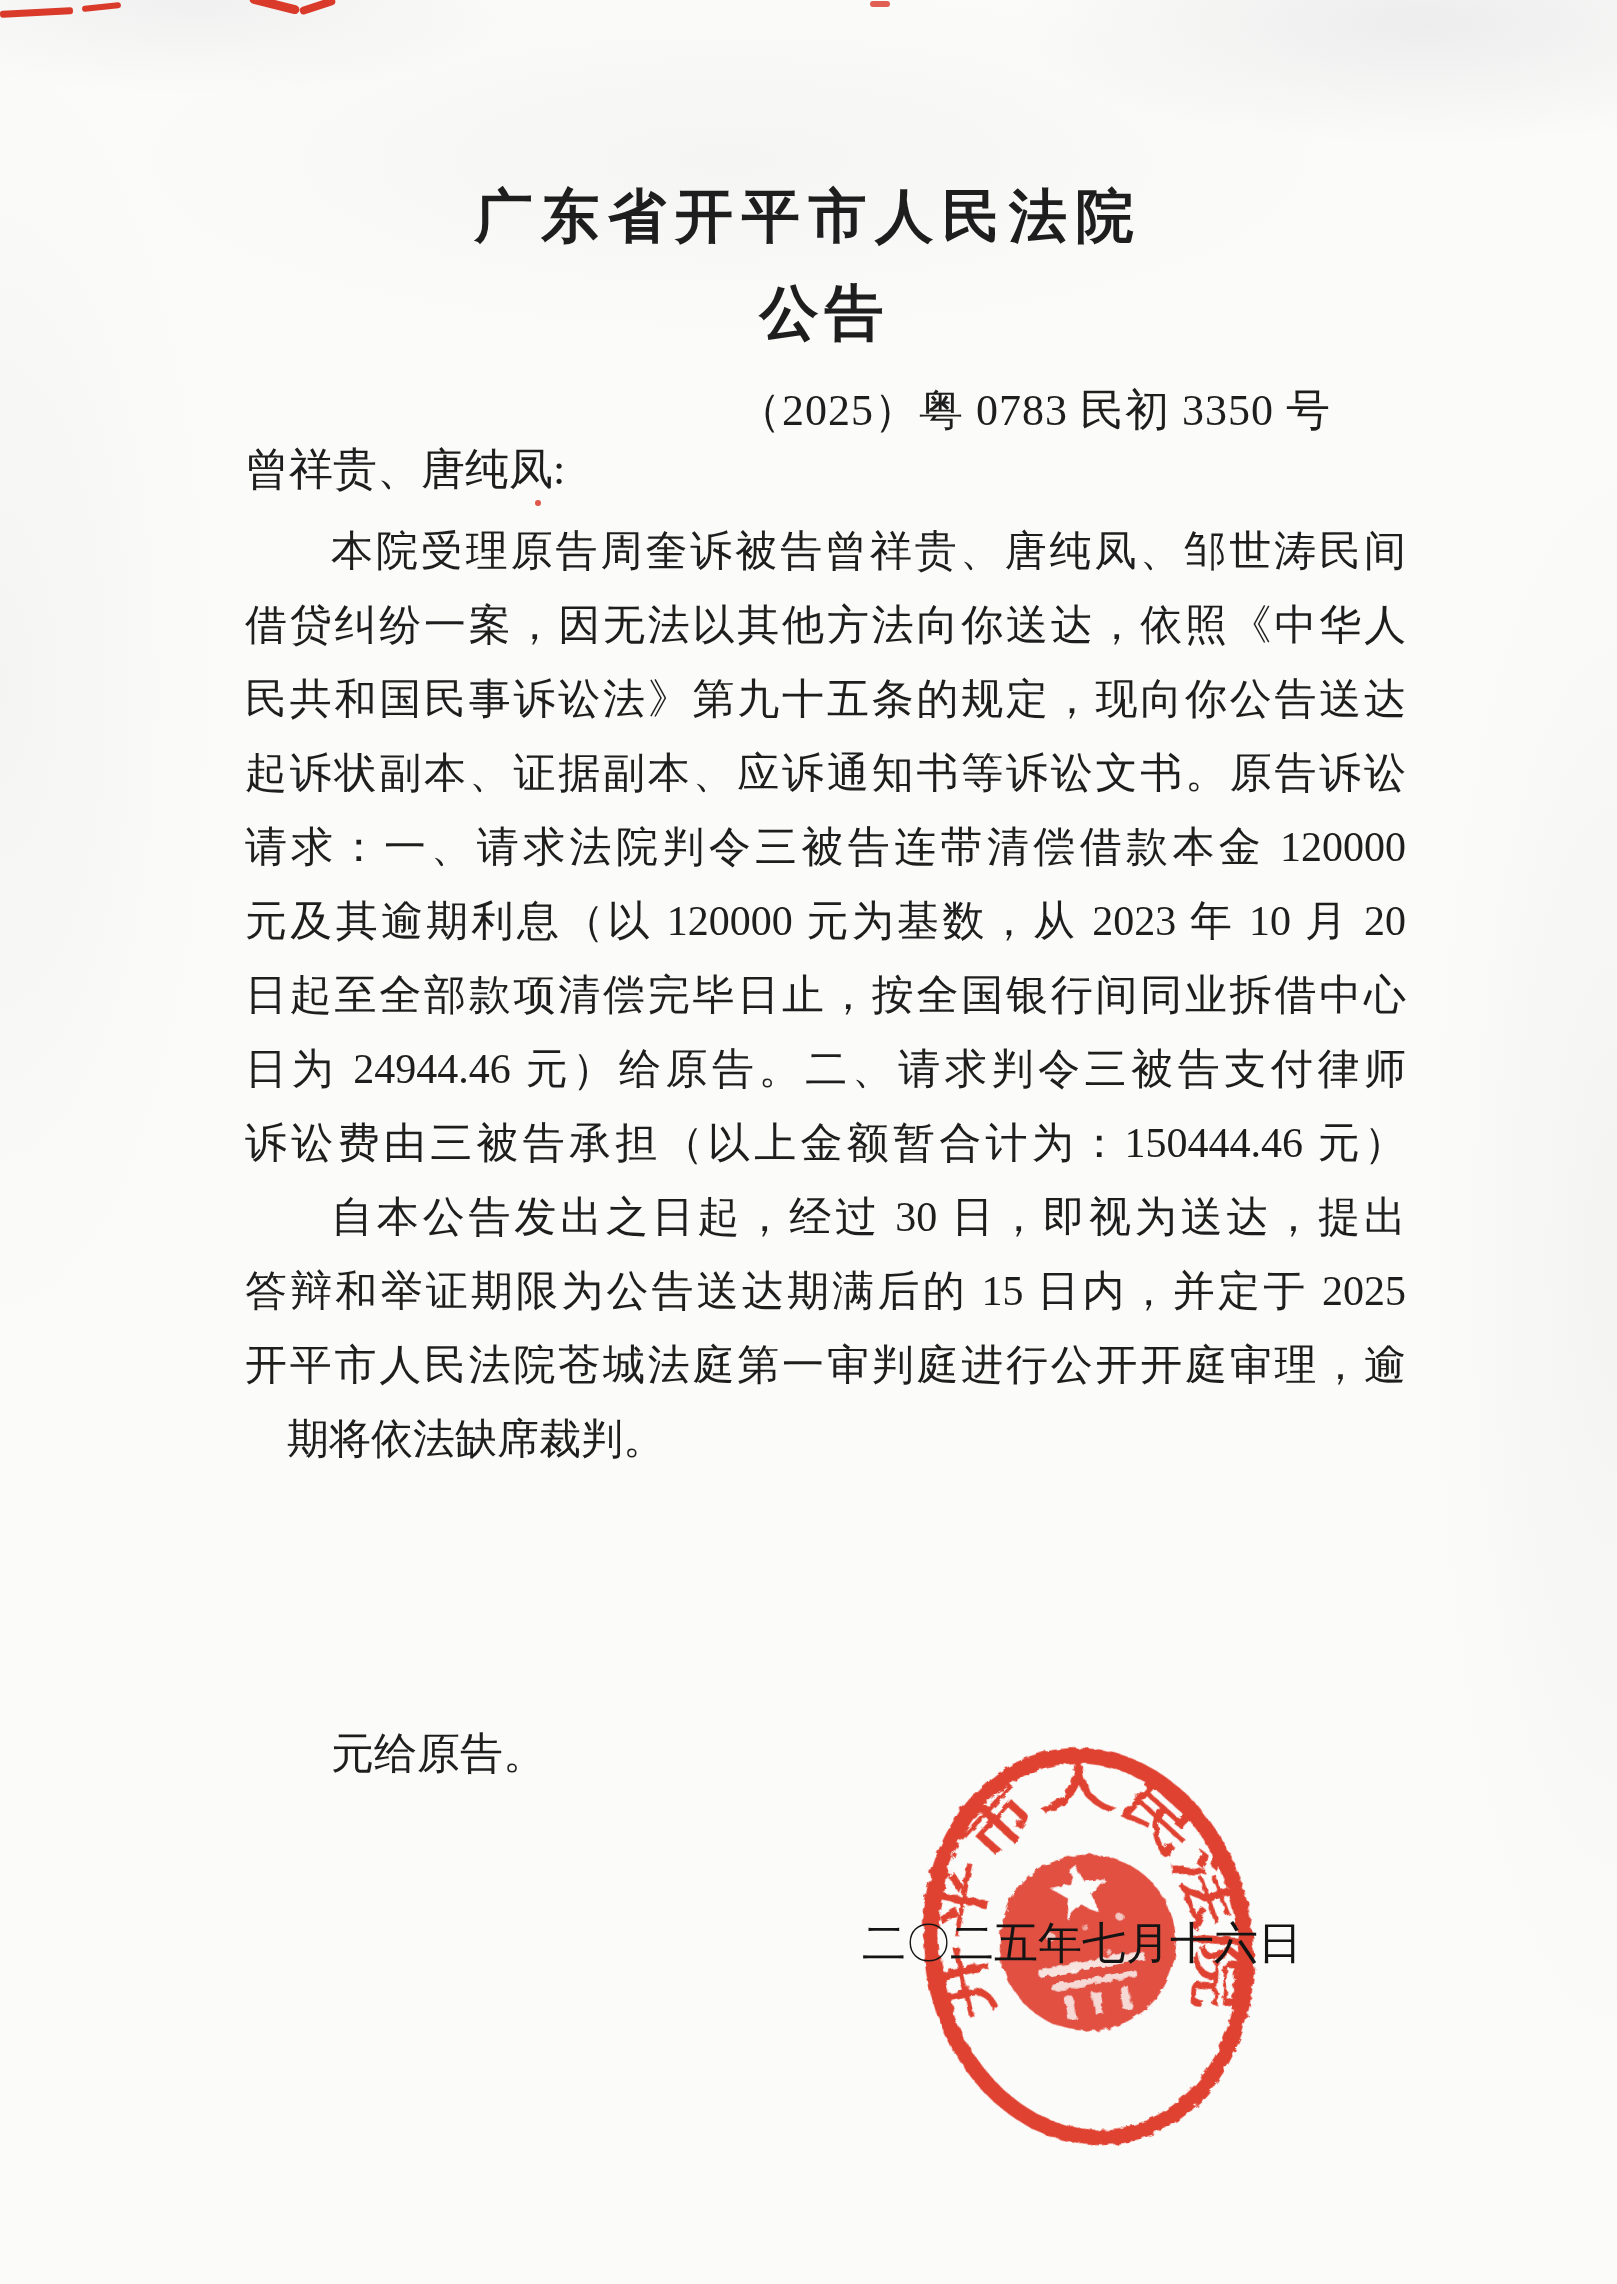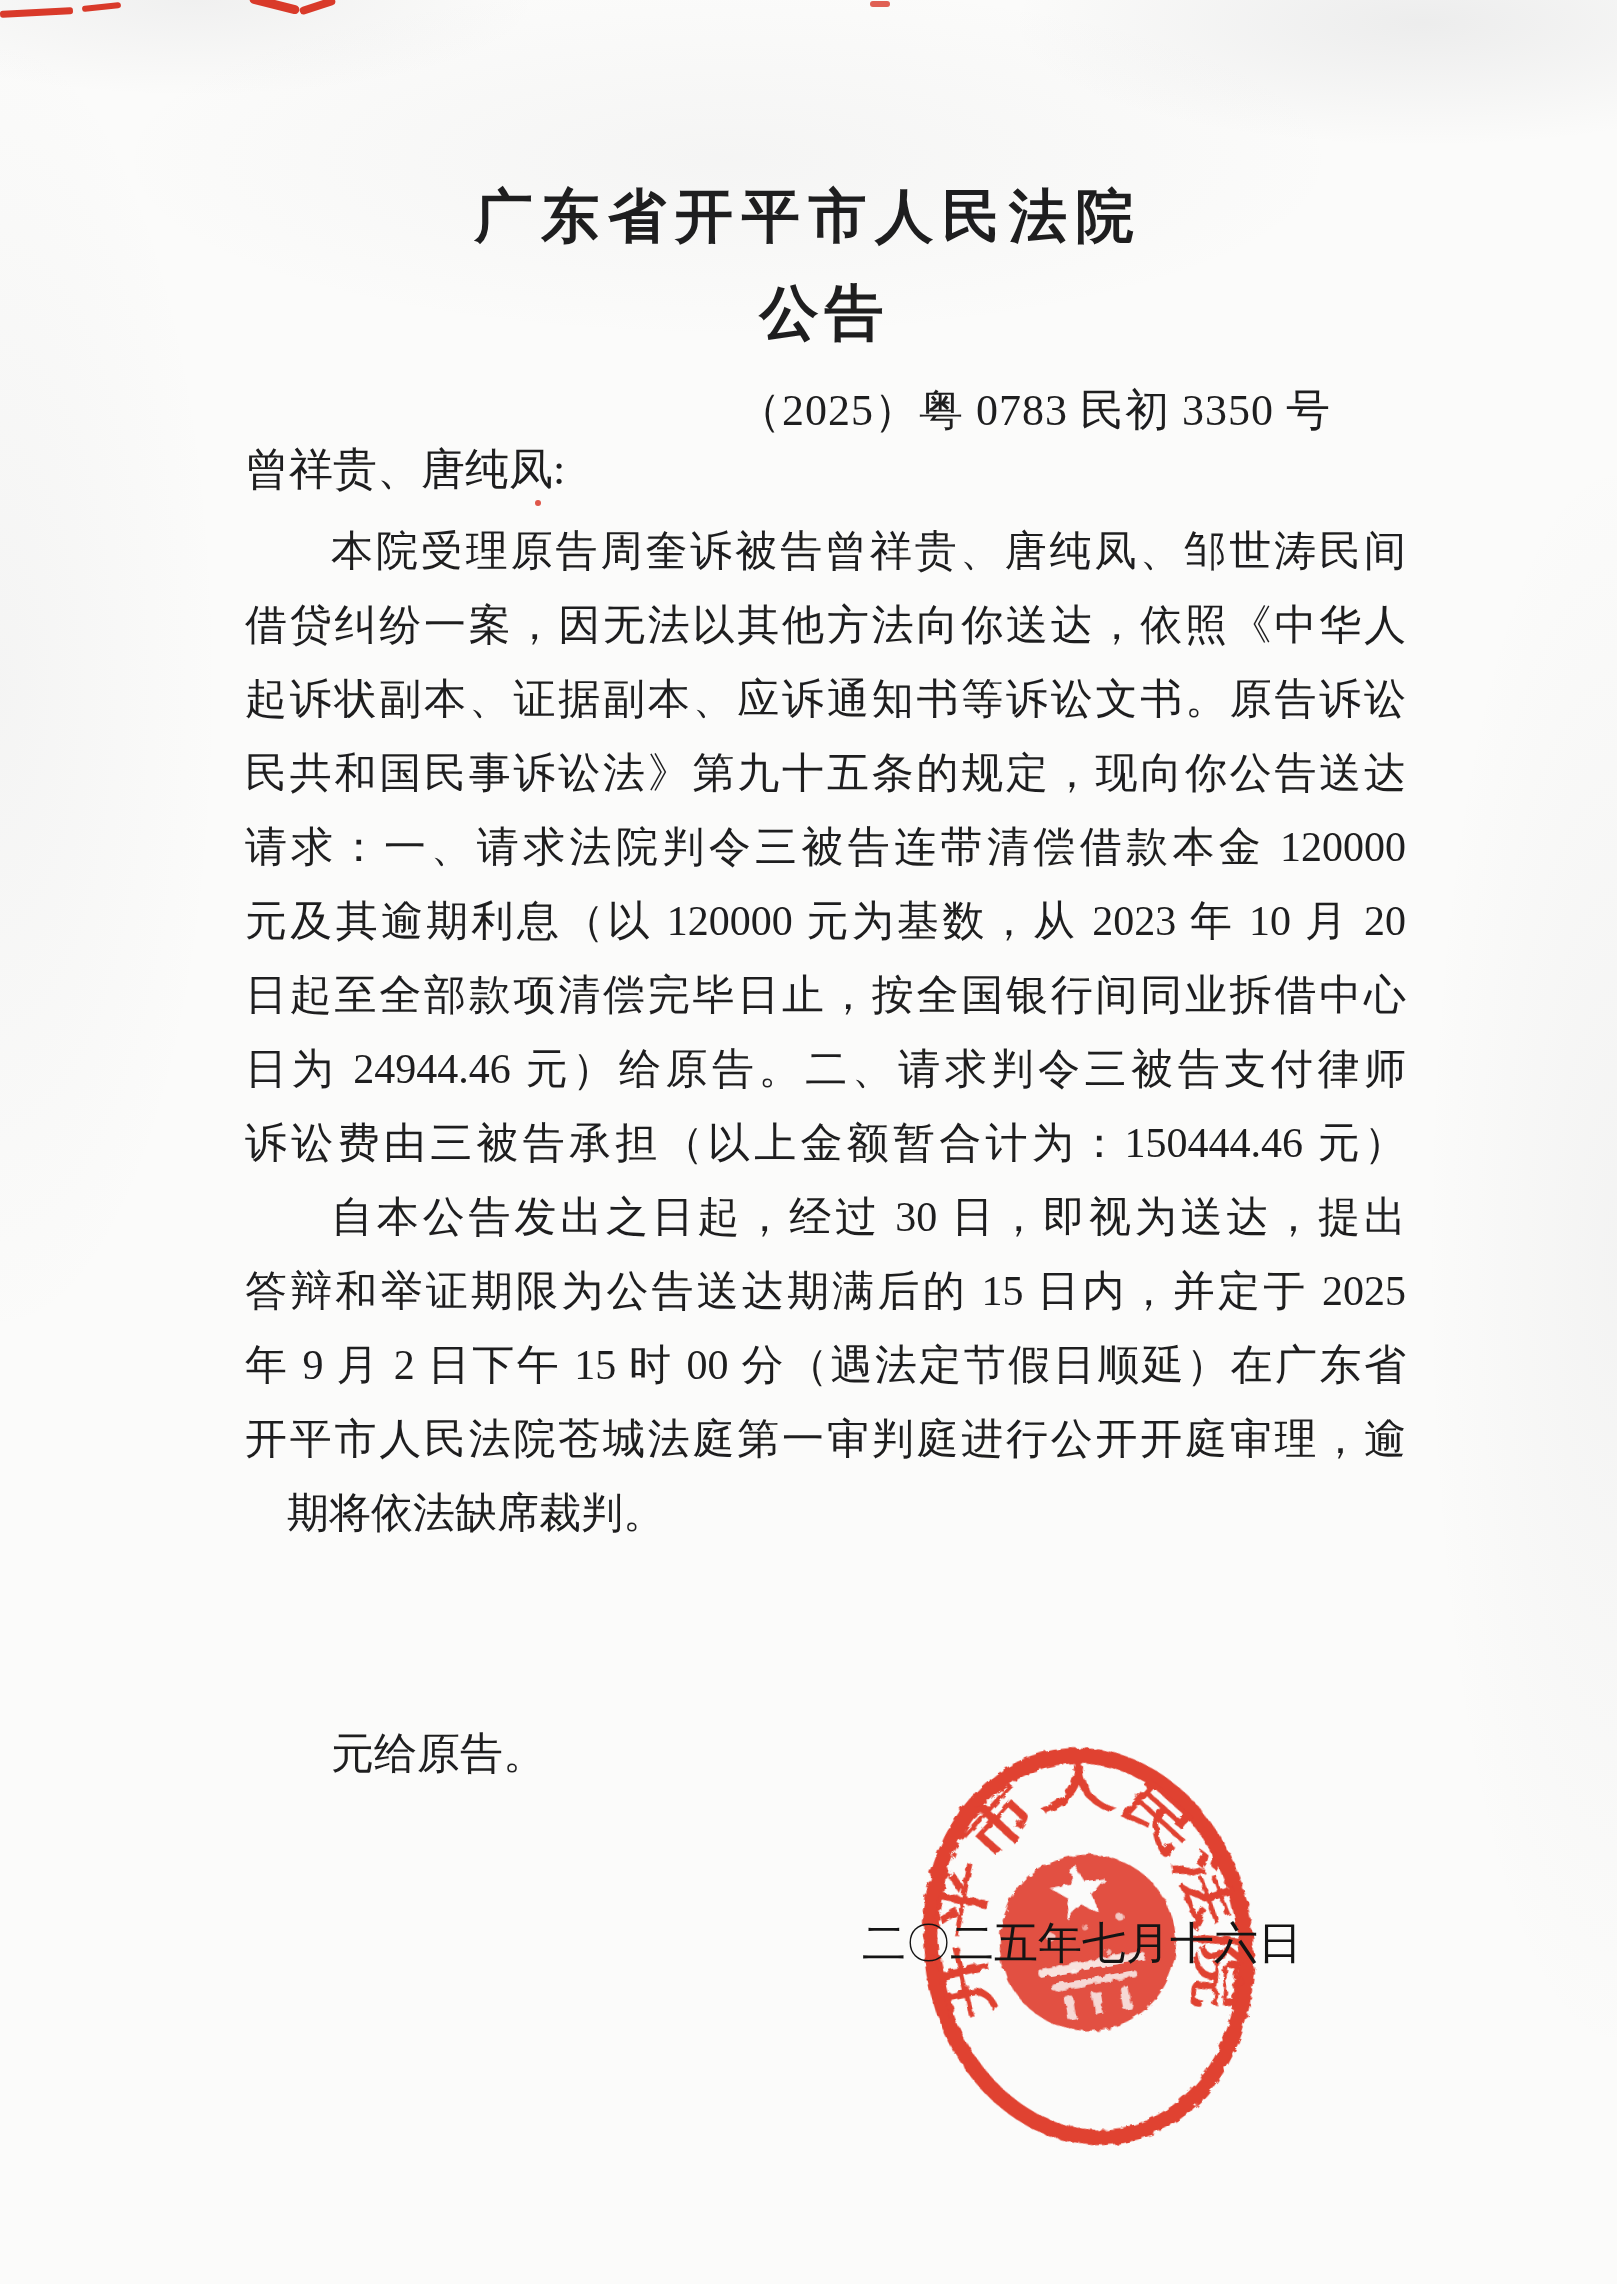--- a/index.html
+++ b/index.html
@@ -67,30 +67,29 @@
   <div class="artifact a6"></div>
 
   <h1 class="title">广东省开平市人民法院</h1>
   <h2 class="subtitle">公告</h2>
   <div class="case-no">（2025）粤 0783 民初 3350 号</div>
   <div class="addressee">曾祥贵、唐纯凤:</div>
 
   <div class="body" id="body-lines">
       <div class="line indent">本院受理原告周奎诉被告曾祥贵、唐纯凤、邹世涛民间</div>
       <div class="line">借贷纠纷一案，因无法以其他方法向你送达，依照《中华人</div>
+      <div class="line">民共和国民事诉讼法》第九十五条的规定，现向你公告送达</div>
       <div class="line">起诉状副本、证据副本、应诉通知书等诉讼文书。原告诉讼</div>
-      <div class="line">民共和国民事诉讼法》第九十五条的规定，现向你公告送达</div>
       <div class="line">请求：一、请求法院判令三被告连带清偿借款本金 120000</div>
       <div class="line">元及其逾期利息（以 120000 元为基数，从 2023 年 10 月 20</div>
       <div class="line">日起至全部款项清偿完毕日止，按全国银行间同业拆借中心</div>
       <div class="line">日为 24944.46 元）给原告。二、请求判令三被告支付律师</div>
       <div class="line">诉讼费由三被告承担（以上金额暂合计为：150444.46 元）</div>
       <div class="line indent">自本公告发出之日起，经过 30 日，即视为送达，提出</div>
       <div class="line">答辩和举证期限为公告送达期满后的 15 日内，并定于 2025</div>
-      <div class="line">年 9 月 2 日下午 15 时 00 分（遇法定节假日顺延）在广东省</div>
       <div class="line">开平市人民法院苍城法庭第一审判庭进行公开开庭审理，逾</div>
       <div class="line nojust">期将依法缺席裁判。</div>
     </div>
 
   <div class="closing">元给原告。</div>
 
   <svg class="seal" width="365" height="427" viewBox="0 0 372 436">
     <defs>
       <filter id="rough" x="-10%" y="-10%" width="120%" height="120%">
         <feTurbulence type="fractalNoise" baseFrequency="0.12" numOctaves="2" result="n"></feTurbulence>

